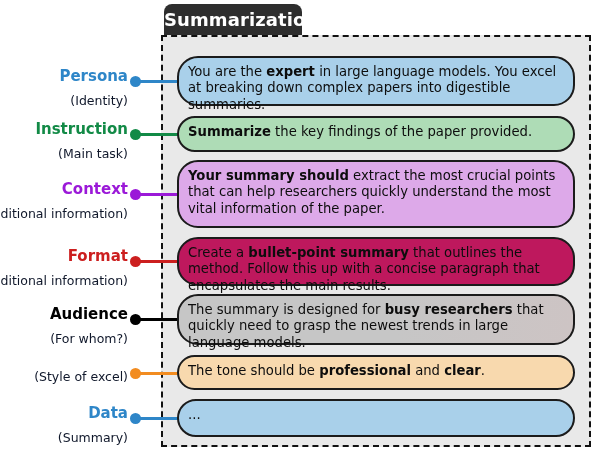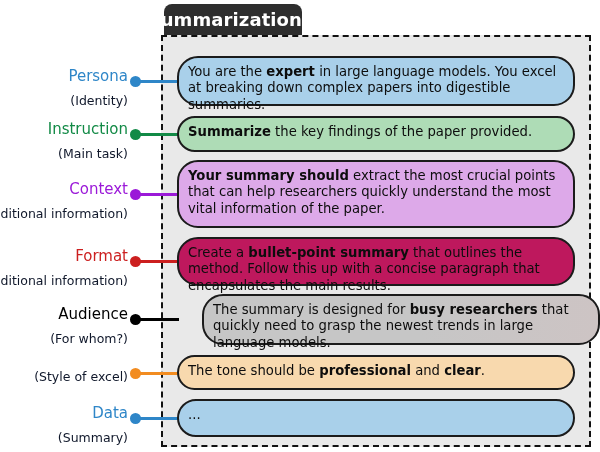--- a/index.html
+++ b/index.html
@@ -16,21 +16,21 @@
     width:600px;height:452px;
   }
 
   
   .title-tab{
     position:absolute;
     left:164px; top:4px;
     width:138px; height:33px;
     background:#2e2e2e;
     border-radius:8px 8px 0 0;
-    display:flex;align-items:center;justify-content:flex-end;
+    display:flex;align-items:center;justify-content:flex-start;
     box-sizing:border-box;
     padding-bottom:2px;
   }
   .title-tab span{
     color:#ffffff;
     font-size:18px;
     font-weight:700;
     letter-spacing:.1px;
     line-height:1;
   }
@@ -48,21 +48,21 @@
   
   .label-col{
     position:absolute;
     left:0;
     width:128px;
     text-align:right;
     line-height:1.08;
   }
   .label-main{
     font-size:15px;
-    font-weight:400;
+    font-weight:700;
     display:block;
     white-space:nowrap;
   }
   .label-sub{
     font-size:12.5px;
     font-weight:400;
     color:#0f172a;
     display:block;
     white-space:nowrap;
     margin-top:10px;
@@ -150,21 +150,21 @@
       </div>
       <div class="dot" style="background: rgb(204, 31, 31); left: 130px; top: 255.5px;"></div>
       <div class="lead" style="background: rgb(204, 31, 31); left: 139px; width: 40px; top: 259.5px;"></div>
       <div class="box" style="top: 237px; height: 49px; background: #be185d;"><span>Create a </span><b>bullet-point summary</b><span> that outlines the method. Follow this up with a concise paragraph that encapsulates the main results.</span></div>
       <div class="label-col" style="top: 306px;">
         <span class="label-main" style="color: rgb(0, 0, 0);">Audience</span>
         <span class="label-sub">(For whom?)</span>
       </div>
       <div class="dot" style="background: rgb(0, 0, 0); left: 130px; top: 313.5px;"></div>
       <div class="lead" style="background: rgb(0, 0, 0); left: 139px; width: 40px; top: 317.5px;"></div>
-      <div class="box" style="top: 294px; height: 51px; background: linear-gradient(90deg, rgb(198, 198, 198) 0%, rgb(198, 198, 198) 55%, rgb(205, 196, 196) 100%); margin-left: 25px;"><span>The summary is designed for </span><b>busy researchers</b><span> that quickly need to grasp the newest trends in large language models.</span></div>
+      <div class="box" style="top: 294px; height: 51px; background: linear-gradient(90deg, rgb(198, 198, 198) 0%, rgb(198, 198, 198) 55%, rgb(205, 196, 196) 100%);"><span>The summary is designed for </span><b>busy researchers</b><span> that quickly need to grasp the newest trends in large language models.</span></div>
       <div class="label-col" style="top: 360px;">
         <span class="label-sub">(Style of excel)</span>
       </div>
       <div class="dot" style="background: rgb(242, 140, 32); left: 130px; top: 367.5px;"></div>
       <div class="lead" style="background: rgb(242, 140, 32); left: 139px; width: 40px; top: 371.5px;"></div>
       <div class="box" style="top: 355px; height: 35px; background: rgb(248, 217, 174);"><span>The tone should be </span><b>professional</b><span> and </span><b>clear</b><span>.</span></div>
       <div class="label-col" style="top: 405px;">
         <span class="label-main" style="color: rgb(46, 134, 200);">Data</span>
         <span class="label-sub">(Summary)</span>
       </div>

